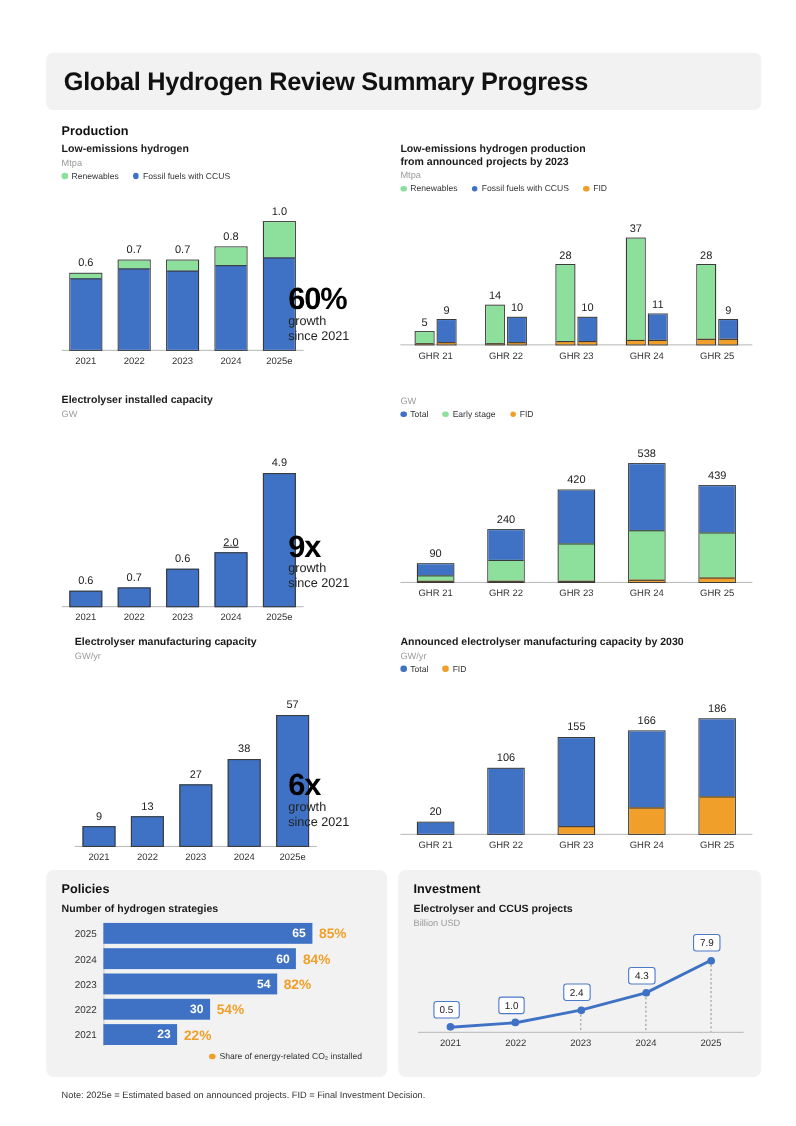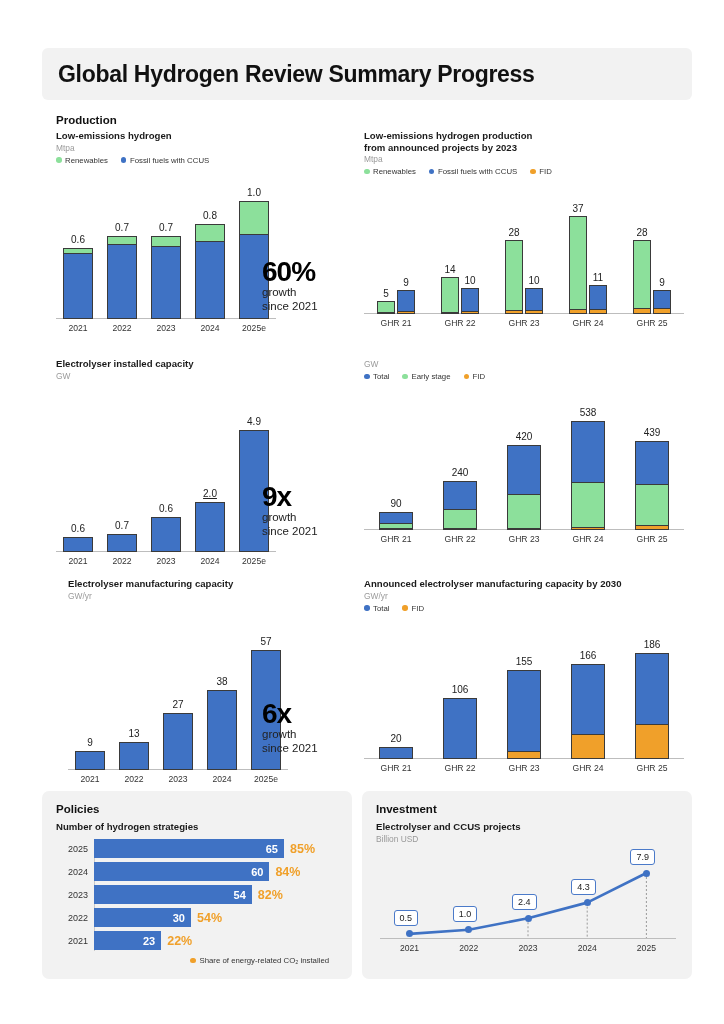--- a/index.html
+++ b/index.html
@@ -473,14 +473,15 @@
         <div class="tick" style="left:126px; width:44px; top:94px;">2023</div>
         <div class="inv-dot" style="left:203.70000000000002px; top:50.12025316455697px;"></div>
         <div class="inv-label" style="left:191.20000000000002px; top:29.62025316455697px;">4.3</div>
         <div class="tick" style="left:185.20000000000002px; width:44px; top:94px;">2024</div>
         <div class="inv-dot" style="left:262.90000000000003px; top:20.5px;"></div>
         <div class="inv-label" style="left:250.40000000000003px; top:0px;">7.9</div>
         <div class="tick" style="left:244.40000000000003px; width:44px; top:94px;">2025</div>
       </div>
   </div>
 
+  <div class="note">Note: 2025e = Estimated based on announced projects. FID = Final Investment Decision.</div>
 
 </div>
 
 </body></html>

